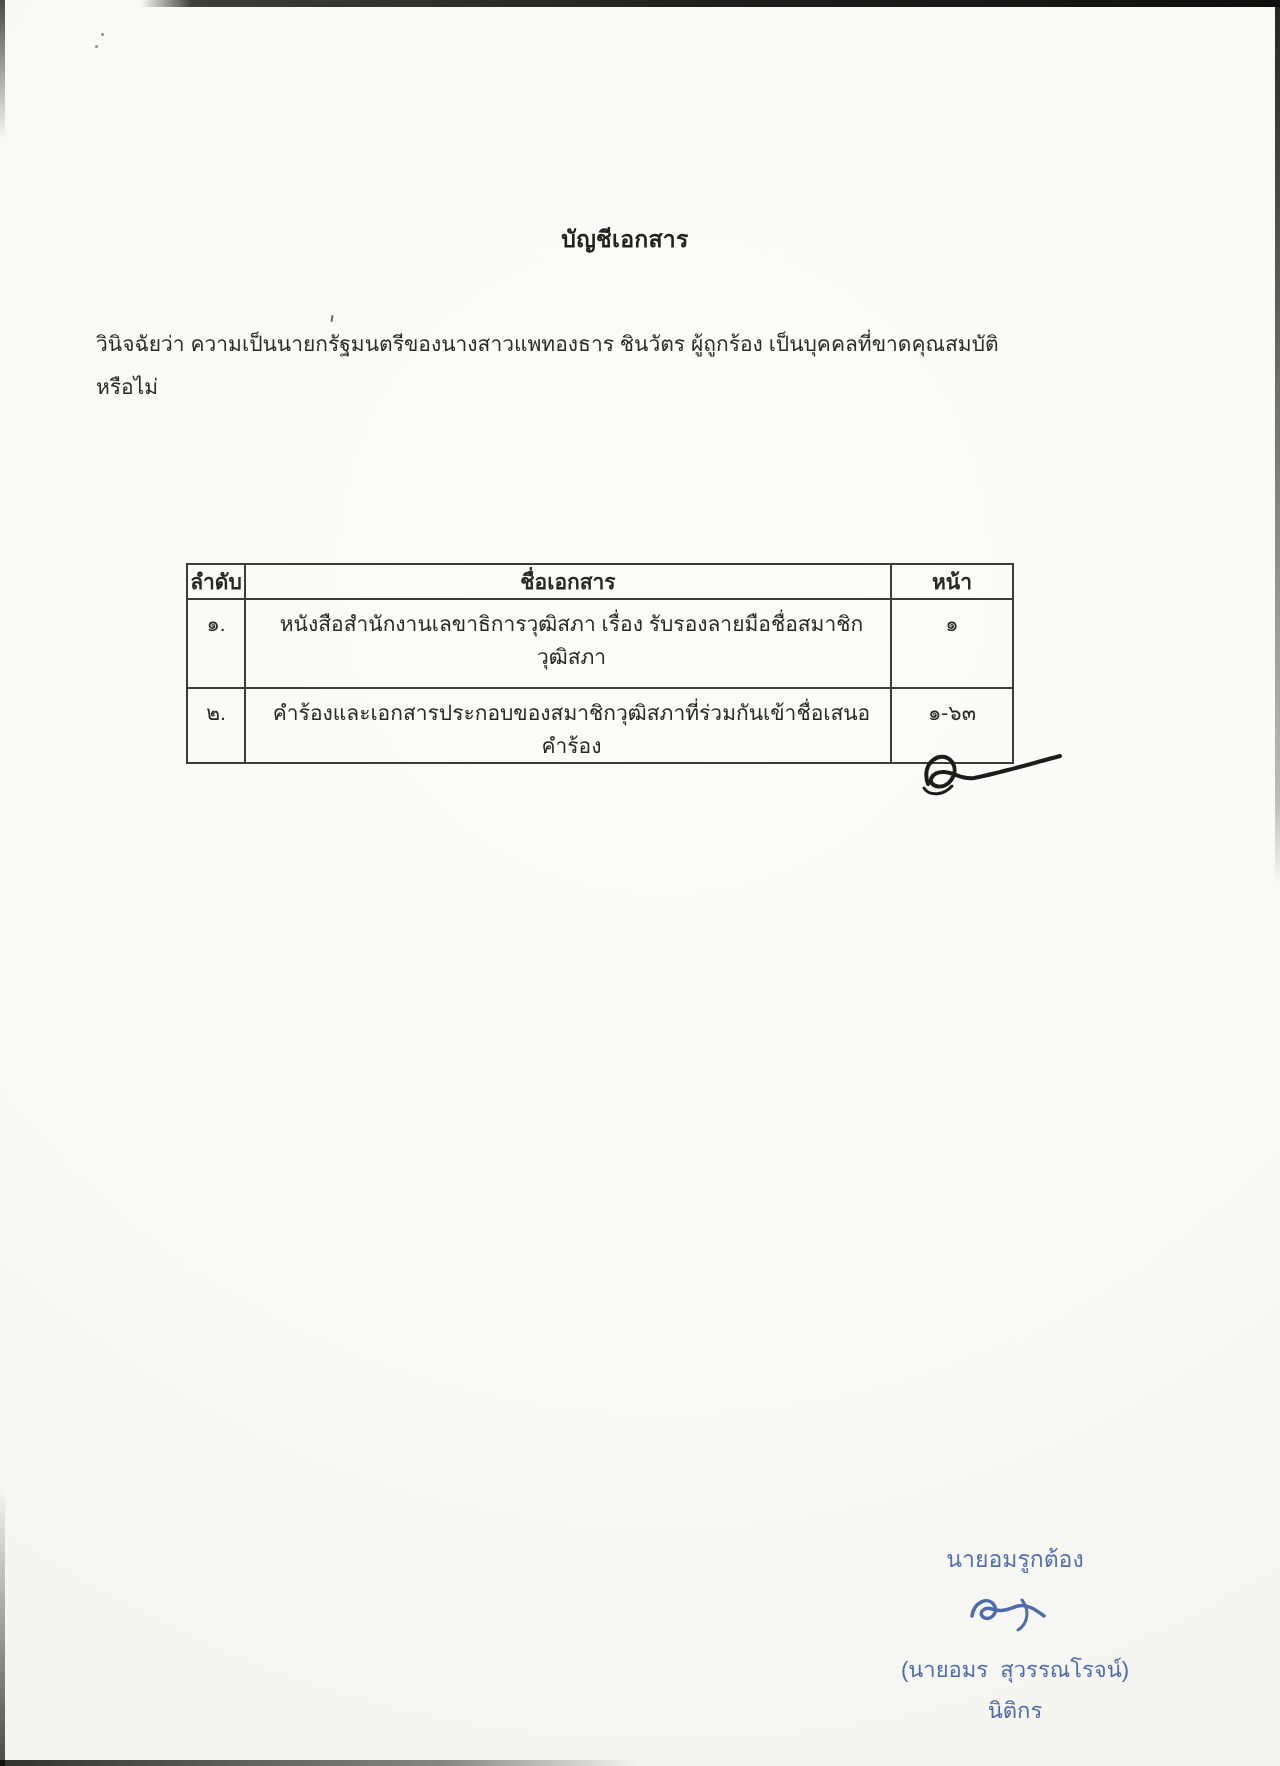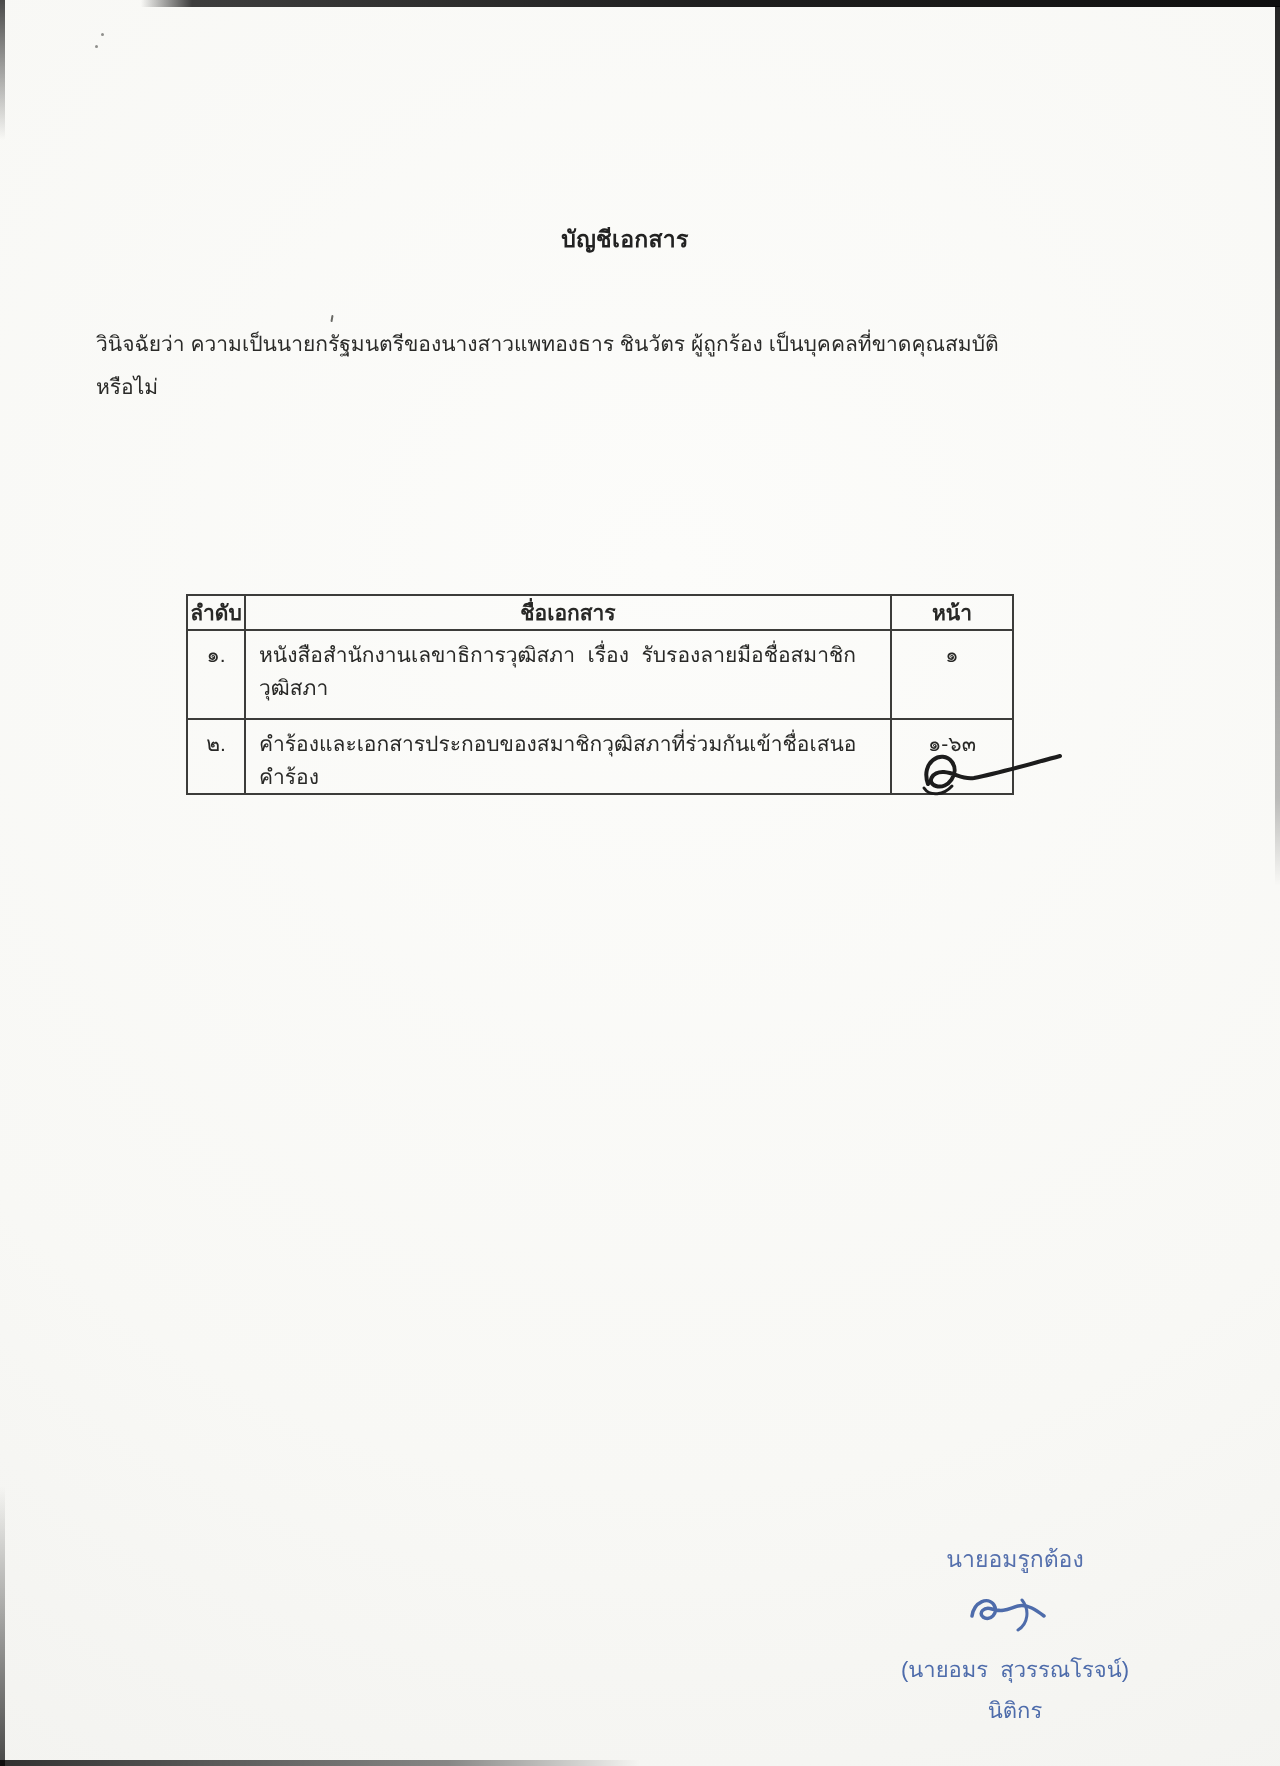--- a/index.html
+++ b/index.html
@@ -51,37 +51,37 @@
   }
 
   .paragraph {
     position:absolute; left:96px; top:322px; width:948px;
     font-size:21px; color:#2a2a28;
   }
   .paragraph .line { height:43px; line-height:43px; white-space:nowrap; }
   .paragraph .line.indent { padding-left:214px; }
 
   table.doc-table {
-    position:absolute; left:186px; top:594px;
+    position:absolute; left:186px; top:563px;
     border-collapse:collapse; table-layout:fixed;
     font-size:21px; color:#282826;
   }
   .doc-table col.c-no   { width:58px; }
   .doc-table col.c-name { width:646px; }
   .doc-table col.c-page { width:122px; }
   .doc-table th, .doc-table td { border:2px solid #3c3c3a; }
   .doc-table th {
     height:33px; font-weight:bold; text-align:center;
     vertical-align:middle; padding:0;
   }
   .doc-table .row-1 td { height:79px; }
   .doc-table .row-2 td { height:43px; }
   .doc-table td { vertical-align:top; }
   .doc-table td.cell-no   { text-align:center; padding-top:7px; }
-  .doc-table td.cell-name { text-align:left; padding:7px 6px 0 13px;font-family:Liberation Mono, monospace; }
+  .doc-table td.cell-name { text-align:center; padding:7px 6px 0 13px; }
   .doc-table td.cell-page { text-align:center; padding-top:7px; }
 
   .sig-black { position:absolute; left:912px; top:740px; }
   .sig-blue  { position:absolute; left:962px; top:1586px; }
 
   .cert-label {
     position:absolute; left:900px; top:1541px; width:230px;
     text-align:center; font-size:23px; color:#5570ad;
   }
   .cert-name {

